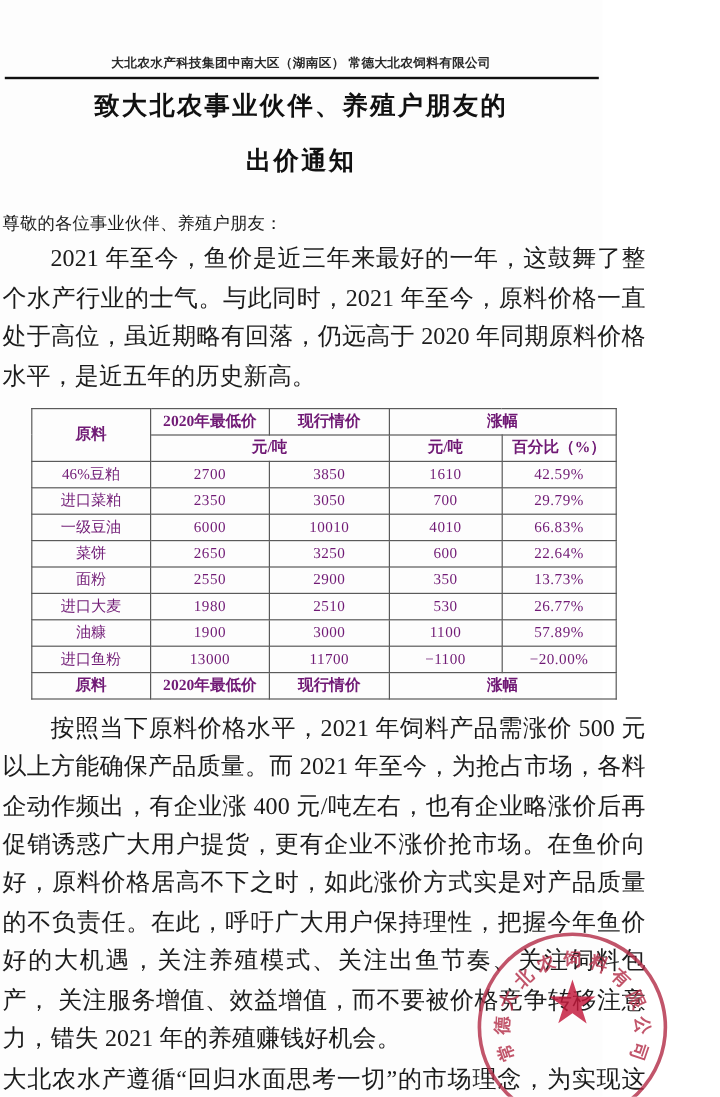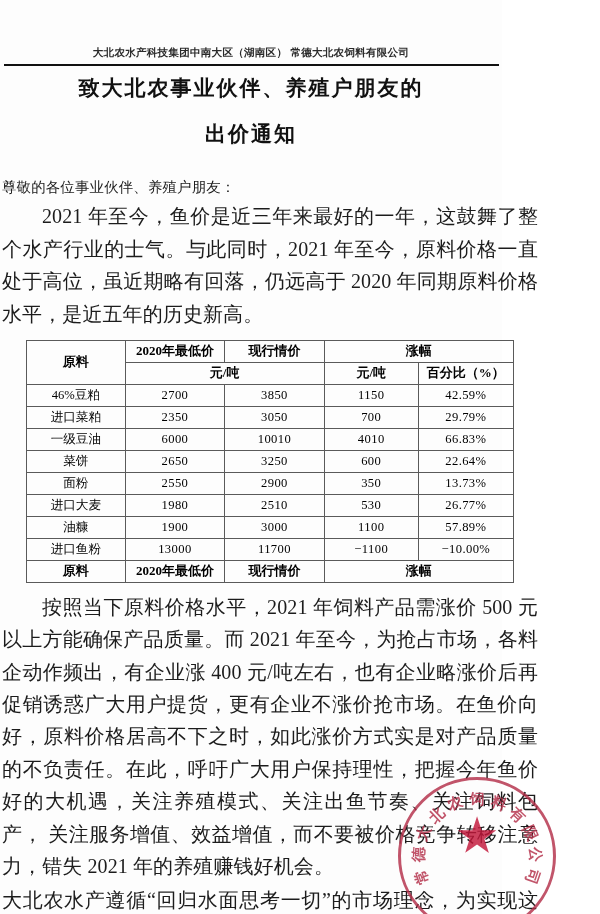--- a/index.html
+++ b/index.html
@@ -83,21 +83,21 @@
 
   
   .table-holder {
     margin: 10px auto 8px auto;
     width: 488px;
   }
   table.price-table {
     border-collapse: collapse;
     width: 100%;
     font-size: 12.6px;
-    color: #000000;
+    color: #701a75;
   }
   table.price-table td,
   table.price-table th {
     border: 1px solid #5a5a5a;
     text-align: center;
     padding: 1px 2px;
     height: 19px;
     font-weight: normal;
     vertical-align: middle;
     font-family: "Liberation Serif", "DejaVu Serif", serif;
@@ -226,21 +226,21 @@
             <th colspan="2">元/吨</th>
             <th class="col-amt">元/吨</th>
             <th class="col-pct">百分比（%）</th>
           </tr>
         </thead>
         <tbody>
           <tr>
             <td>46%豆粕</td>
             <td class="numeric">2700</td>
             <td class="numeric">3850</td>
-            <td class="numeric">1150</td>
+            <td class="numeric">1610</td>
             <td class="numeric">42.59%</td>
           </tr>
           <tr>
             <td>进口菜粕</td>
             <td class="numeric">2350</td>
             <td class="numeric">3050</td>
             <td class="numeric">700</td>
             <td class="numeric">29.79%</td>
           </tr>
           <tr>
@@ -276,21 +276,21 @@
             <td class="numeric">1900</td>
             <td class="numeric">3000</td>
             <td class="numeric">1100</td>
             <td class="numeric">57.89%</td>
           </tr>
           <tr>
             <td>进口鱼粉</td>
             <td class="numeric">13000</td>
             <td class="numeric">11700</td>
             <td class="numeric">−1100</td>
-            <td class="numeric">−10.00%</td>
+            <td class="numeric">−20.00%</td>
           </tr>
           <tr class="footer-row">
             <td>原料</td>
             <td>2020年最低价</td>
             <td>现行情价</td>
             <td colspan="2">涨幅</td>
           </tr>
         </tbody>
       </table>
     </div>

